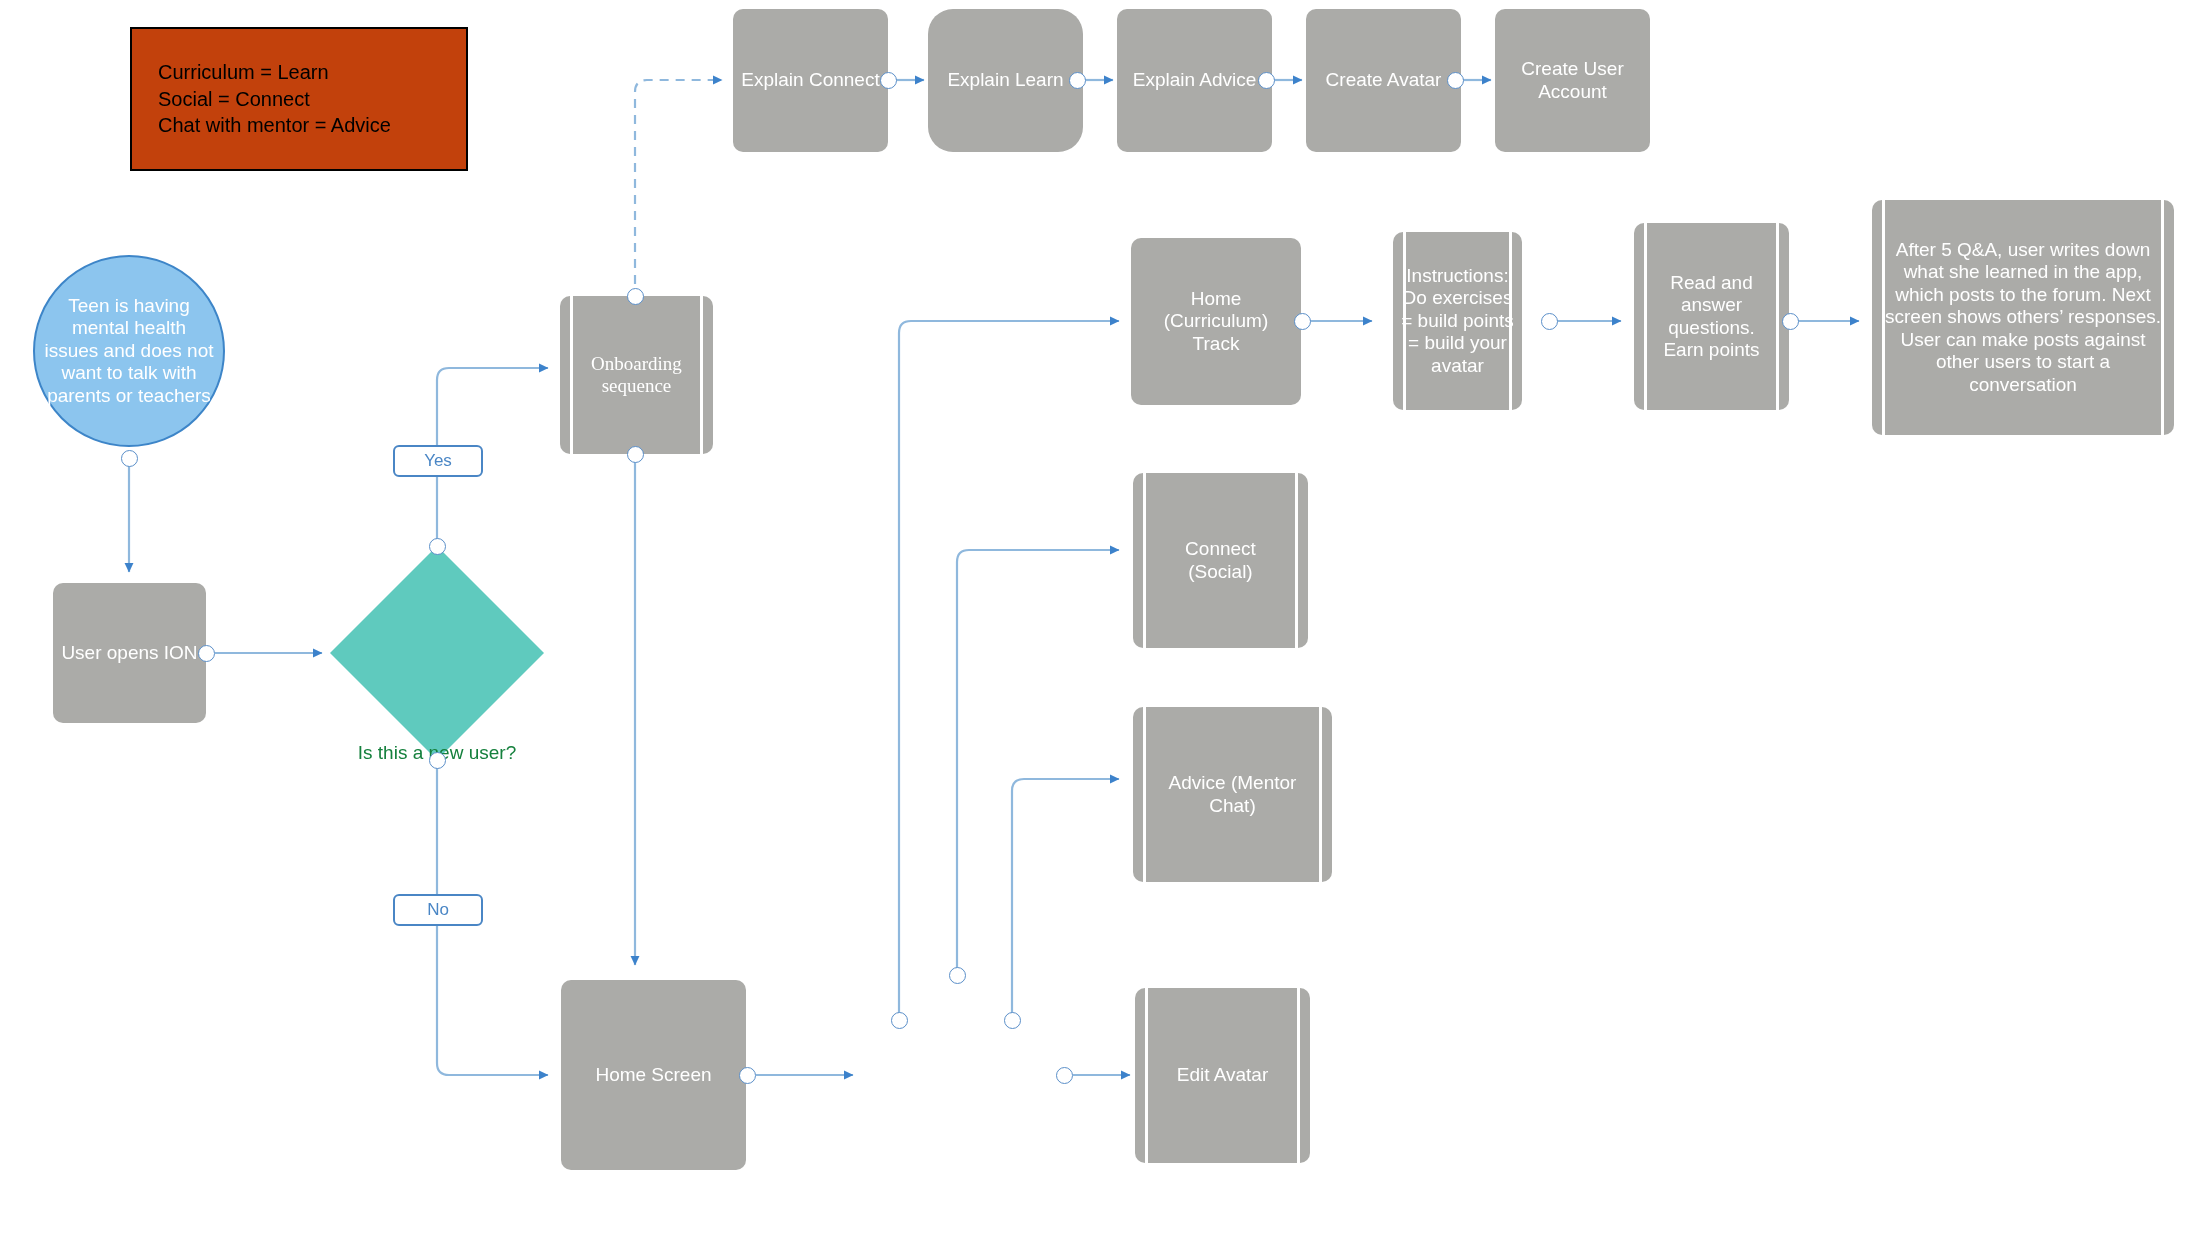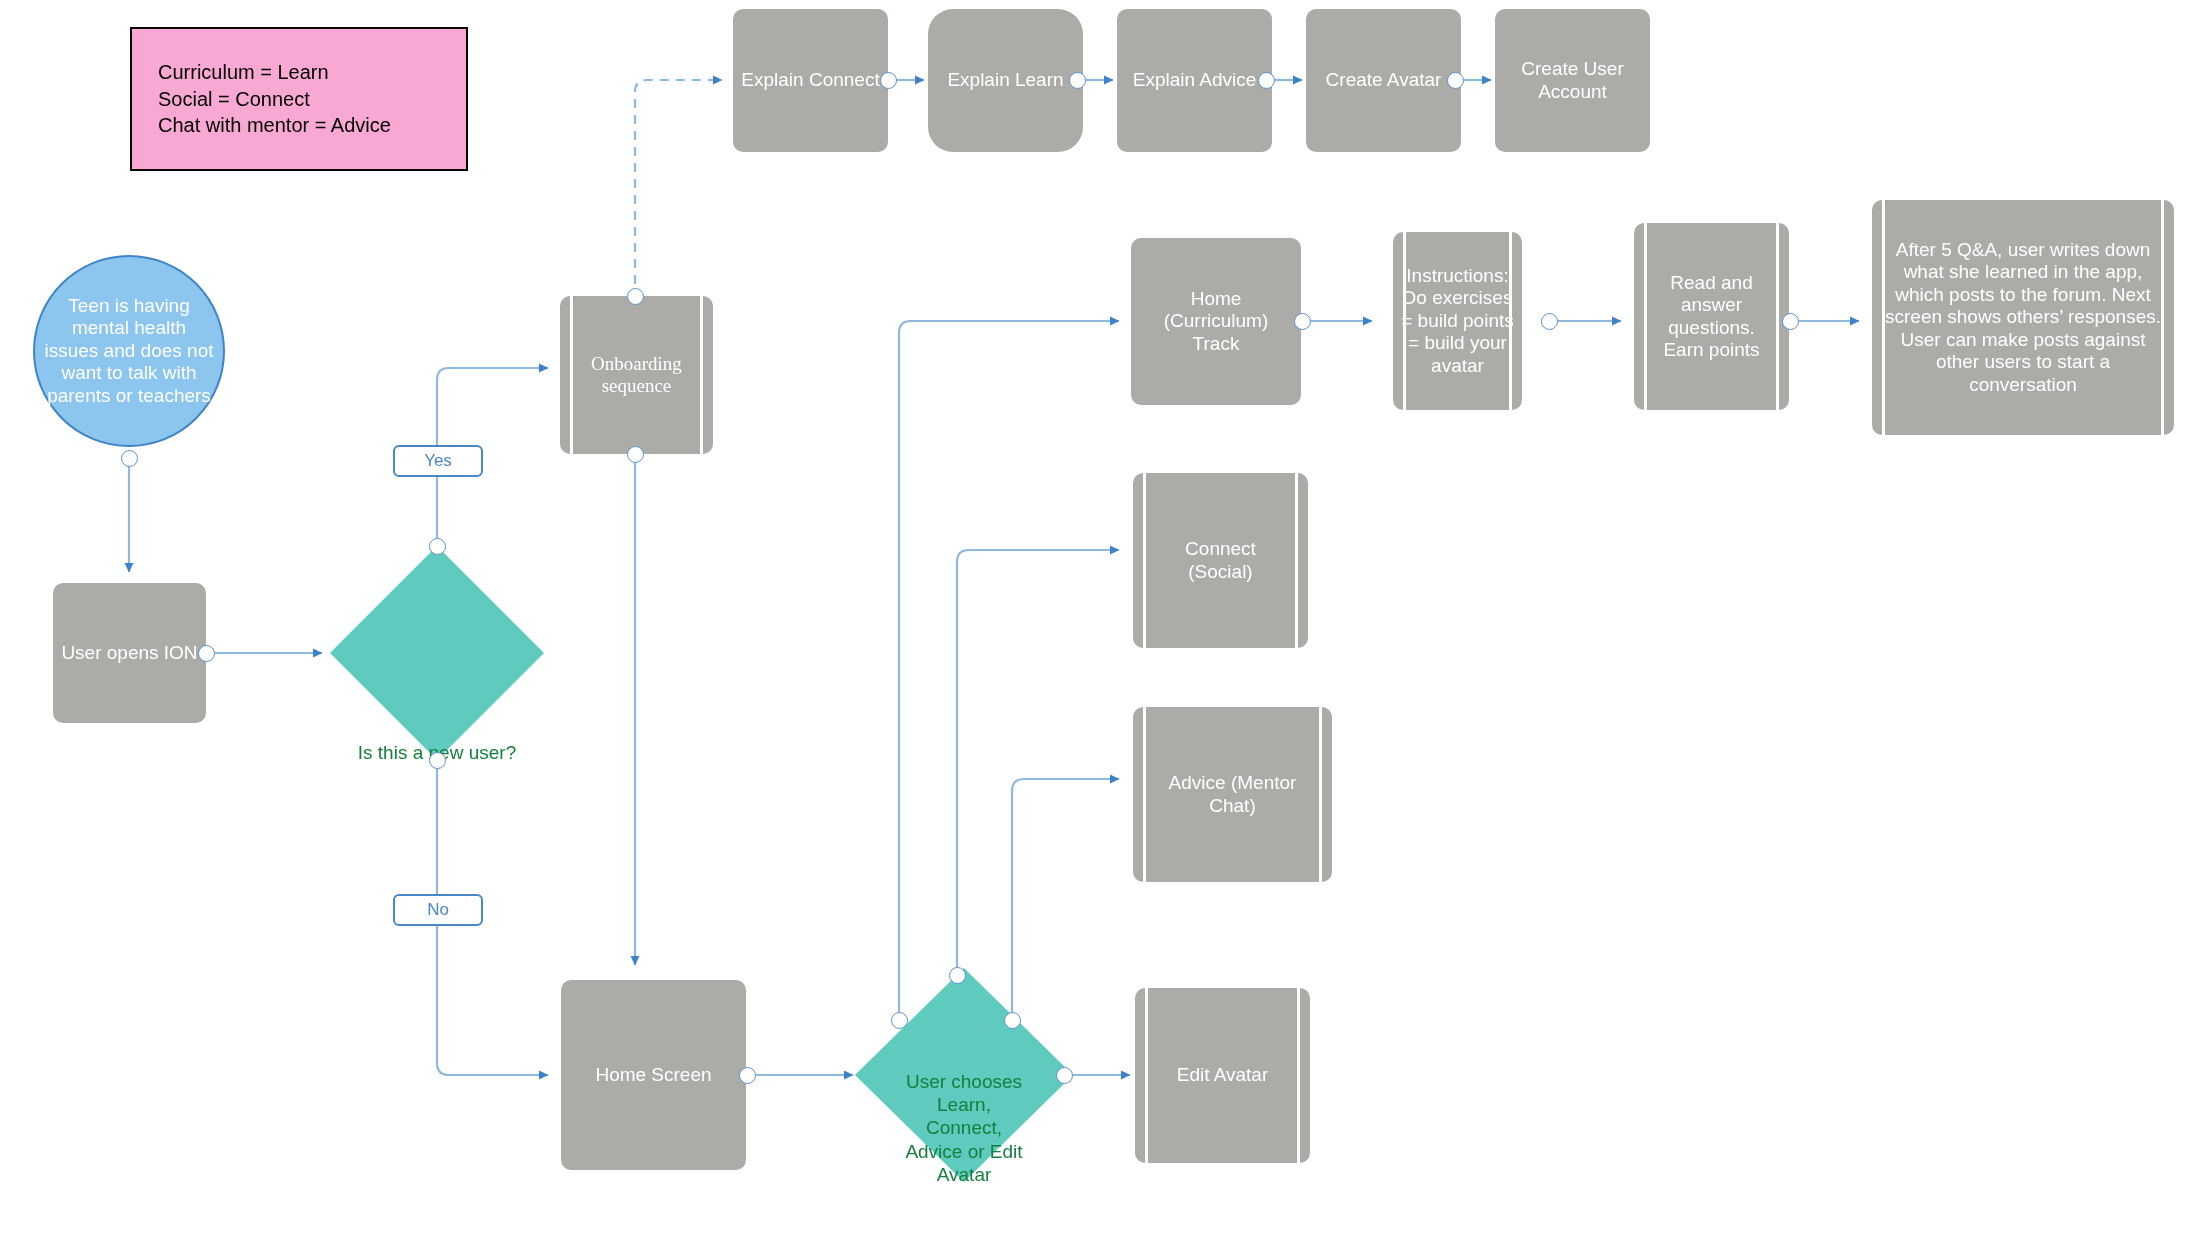--- a/index.html
+++ b/index.html
@@ -23,21 +23,21 @@
   .ellipse{background:#8cc5ee;border:2px solid #3d85c8;border-radius:50%;}
 
   
   .diamond{position:absolute;}
   .diamond .dshape{position:absolute;left:0;top:0;width:100%;height:100%;background:#5fcabe;
      clip-path:polygon(50% 0%,100% 50%,50% 100%,0% 50%);}
   .diamond .dtxt{position:absolute;left:0;top:4px;width:100%;height:100%;display:flex;align-items:flex-end;
      justify-content:center;text-align:center;color:#15803d;line-height:1.22;white-space:pre-line;}
 
   
-  .legend{position:absolute;background:#f9a8d4;border:2px solid #000000;color:#000000;
+  .legend{position:absolute;background:#c2410c;border:2px solid #000000;color:#000000;
      display:flex;align-items:center;justify-content:flex-start;}
   .legend .ltxt{white-space:pre-line;line-height:1.32;padding-left:26px;text-align:left;}
 
   
   .pill{position:absolute;background:#ffffff;border:2px solid #4a86c5;border-radius:6px;
      color:#4a86c5;display:flex;align-items:center;justify-content:center;}
 
   
   .handle{position:absolute;width:17px;height:17px;border-radius:50%;background:#ffffff;
      border:1.6px solid #5b8fc9;box-sizing:border-box;}
@@ -135,30 +135,20 @@
     <span class="bar barL"></span>
     <span class="bar barR"></span>
     <span class="txt">Onboarding
 sequence</span>
   </div>
 
   <div class="node proc" style="left:561px;top:980px;width:185px;height:190px;font-size:19px;">
     <span class="txt">Home Screen</span>
   </div>
 
-  <div class="diamond" style="left:855px;top:968px;width:218px;height:214px;">
-    <div class="dshape"></div>
-    <div class="dtxt" style="font-size:19px;">
-      <span>User chooses
-Learn,
-Connect,
-Advice or Edit
-Avatar</span>
-    </div>
-  </div>
 
   <div class="node proc" style="left:1131px;top:238px;width:170px;height:167px;font-size:19px;">
     <span class="txt">Home
 (Curriculum)
 Track</span>
   </div>
 
   <div class="node subproc" style="left:1393px;top:232px;width:129px;height:178px;font-size:19px;">
     <span class="bar barL"></span>
     <span class="bar barR"></span>

